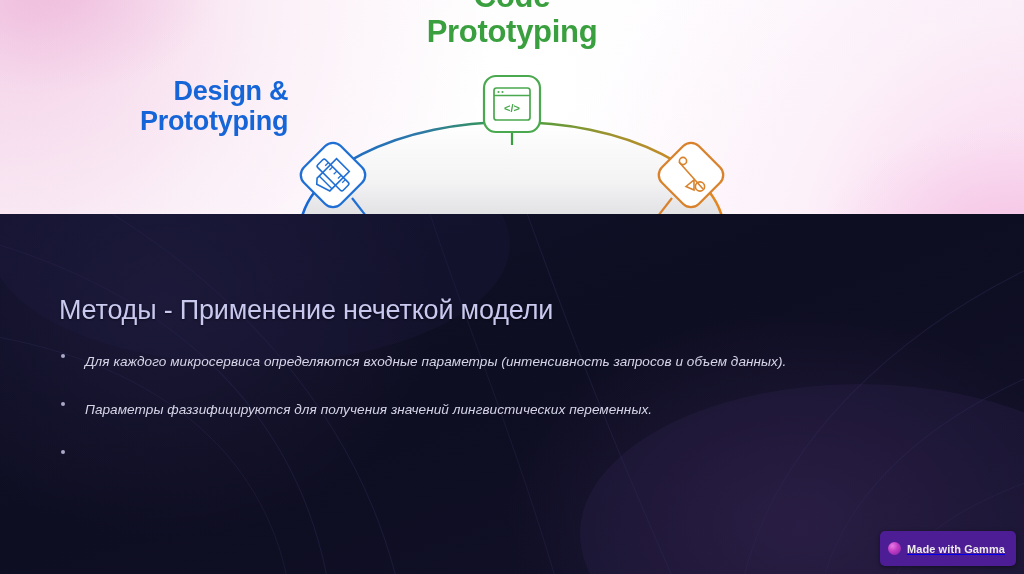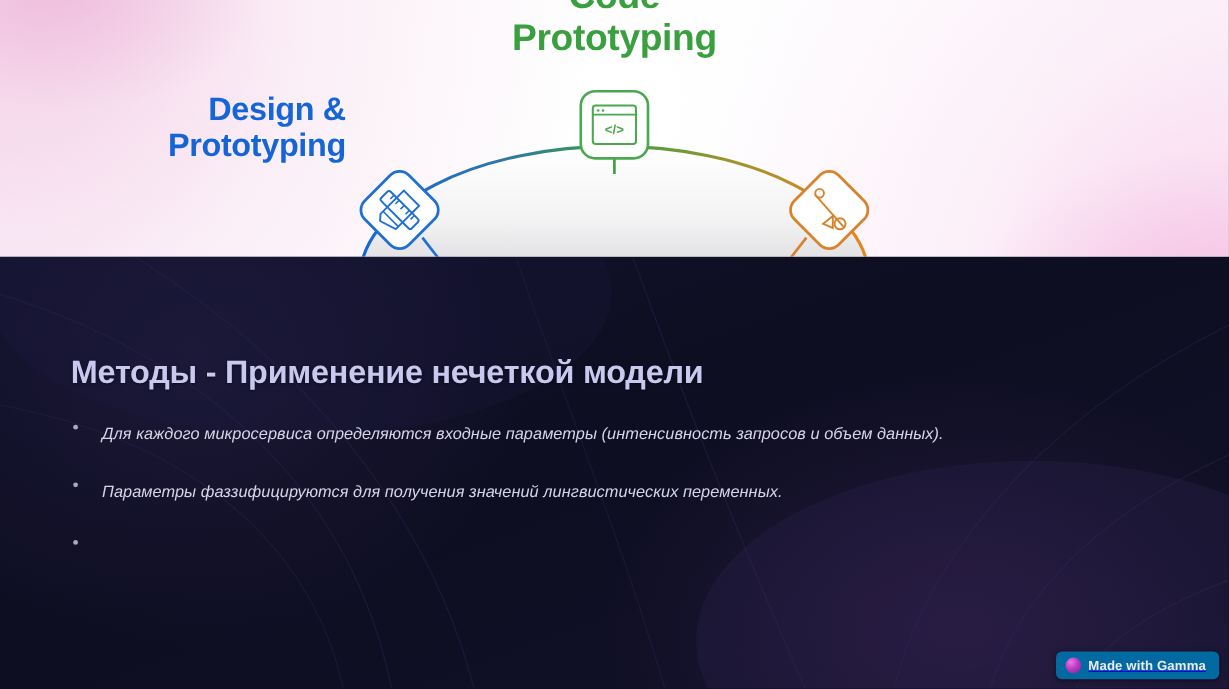--- a/index.html
+++ b/index.html
@@ -91,21 +91,21 @@
     left: 0; top: 0;
     width: 1024px;
     height: 360px;
   }
 
   #page-title {
     position: absolute;
     left: 59px;
     top: 81px;
     font-size: 27px;
-    font-weight: bold;
+    font-weight: normal;
     color: #c9c8ee;
     letter-spacing: -0.2px;
     text-shadow: 0 1px 2px rgba(0,0,0,0.55);
   }
 
   .bullets {
     position: absolute;
     left: 59px;
     top: 133px;
     width: 905px;
@@ -130,26 +130,26 @@
     color: #d6d5e8;
     letter-spacing: 0.05px;
     font-style: italic;
   }
 
   
   #gamma-badge {
     position: absolute;
     right: 8px;
     bottom: 8px;
-    height: 23px;
+    height: 35px;
     display: flex;
     align-items: center;
     gap: 6px;
     padding: 0 11px 0 8px;
-    background: #0369a1;
+    background: #4c1d95;
     border-radius: 5px;
     box-shadow: 0 1px 4px rgba(0,0,0,0.45);
   }
   #gamma-badge .gi {
     width: 13px; height: 13px;
     border-radius: 50%;
     background: radial-gradient(circle at 34% 30%, #e979e6 0%, #c23ec4 42%, #7b1fa2 100%);
     flex: 0 0 auto;
   }
   #gamma-badge .gt {

